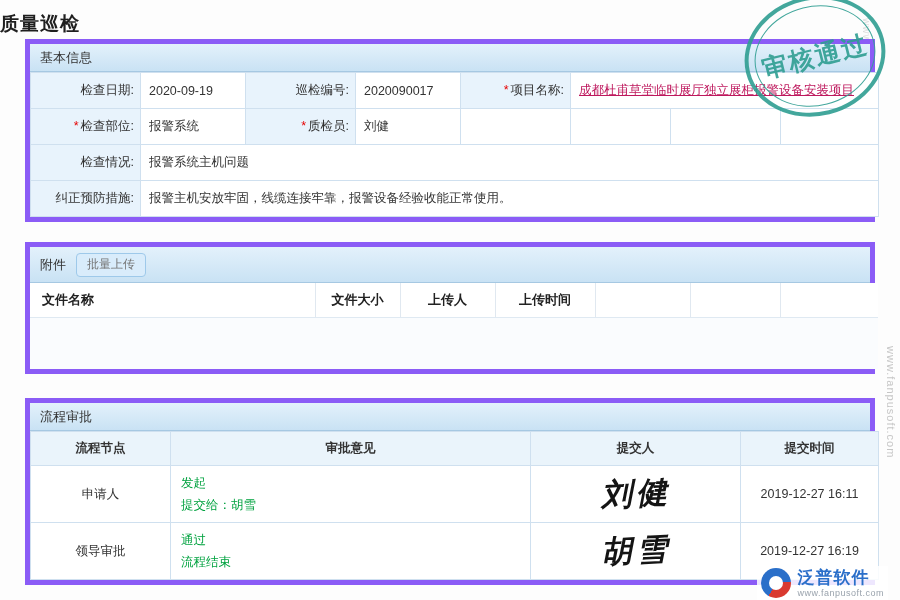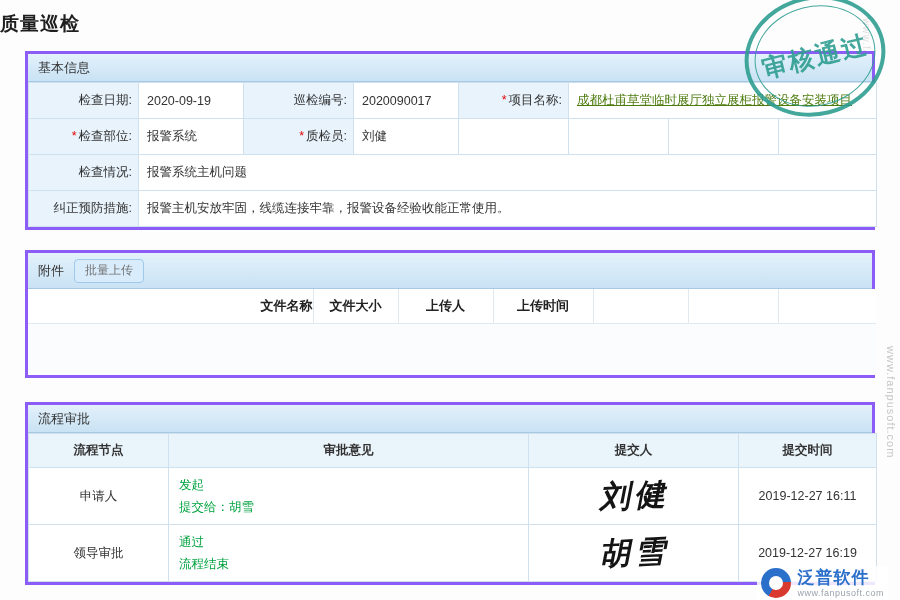--- a/index.html
+++ b/index.html
@@ -14,38 +14,38 @@
   .watermark-side { position:absolute; right:3px; top:346px; writing-mode:vertical-rl; font-size:11px; color:#c6c6c6; letter-spacing:1px; z-index:1; }
   .watermark-top { position:absolute; right:28px; top:18px; writing-mode:vertical-rl; font-size:10px; color:#dcdcdc; letter-spacing:1px; z-index:1; }
 
   
   .stamp { position:absolute; top:-4px; right:14px; width:142px; height:120px; transform:rotate(-14deg); z-index:6; opacity:.9; }
   .stamp-ring { position:absolute; inset:0; border:4px solid #2f9e92; border-radius:50%; }
   .stamp-ring-inner { position:absolute; inset:6px; border:1px solid #2f9e92; border-radius:50%; display:flex; align-items:center; justify-content:center; }
   .stamp-text { font-size:25px; font-weight:bold; color:#2f9e92; letter-spacing:2px; white-space:nowrap; }
 
   
-  .panel { margin:14px 25px 0; border:3px solid #8b5cf6; background:#fff; position:relative; z-index:2; }
+  .panel { margin:2px 25px 0; border:5px solid #8b5cf6; background:#fff; position:relative; z-index:2; }
   .panel-header { height:28px; line-height:27px; padding-left:10px; background:linear-gradient(#e3f1fb,#c9e2f4); border-bottom:1px solid #a6c8e2; font-size:13px; color:#333; }
   .panel-header.flex { display:flex; align-items:center; gap:10px; height:36px; line-height:normal; }
 
   .btn-upload { display:inline-block; padding:2px 10px 3px; background:#d9ecfb; border:1px solid #9ec9ea; border-radius:4px; color:#737373; font-size:12px; cursor:pointer; }
 
   
   .info-table { width:100%; border-collapse:collapse; table-layout:fixed; font-size:12.5px; color:#333; }
   .info-table td { border:1px solid #cfe0ef; height:36px; padding:4px 8px; background:#fff; vertical-align:middle; overflow:hidden; white-space:nowrap; }
   .info-table td.label { background:#e8f3fc; text-align:right; padding-right:6px; white-space:nowrap; }
   .req { color:#e60000; margin-right:2px; font-size:12.5px; }
-  .link-green { color:#4d7c0f; text-decoration:underline; cursor:pointer; }
+  .link-green { color:#be185d; text-decoration:underline; cursor:pointer; }
 
   
   .attach-table { width:100%; border-collapse:collapse; table-layout:fixed; font-size:13px; color:#222; }
   .attach-table th { border-right:1px solid #e0e8f0; border-bottom:1px solid #dfe9f2; height:34px; font-weight:bold; text-align:center; background:#ffffff; }
   .attach-table th:last-child { border-right:none; }
-  .attach-table th.first { text-align:right; padding-left:12px; }
+  .attach-table th.first { text-align:left; padding-left:12px; }
   .attach-table td.empty-body { height:52px; background:#fafcfe; border:none; }
 
   
   .appr-table { width:100%; border-collapse:collapse; table-layout:fixed; font-size:12.5px; color:#333; }
   .appr-table th { border:1px solid #cfe0ef; height:34px; background:#eaf4fb; font-weight:bold; text-align:center; color:#333; }
   .appr-table td { border:1px solid #cfe0ef; height:57px; background:#fff; vertical-align:middle; }
   .appr-table td.center { text-align:center; }
   .appr-opinion { padding-left:10px; line-height:1.8; }
   .appr-link { color:#00a23f; cursor:pointer; display:inline-block; }
   .signature { font-family:"DejaVu Serif","Liberation Serif",serif; font-size:31px; font-weight:bold; font-style:italic; color:#141414; transform:rotate(-3deg); display:inline-block; letter-spacing:4px; }

